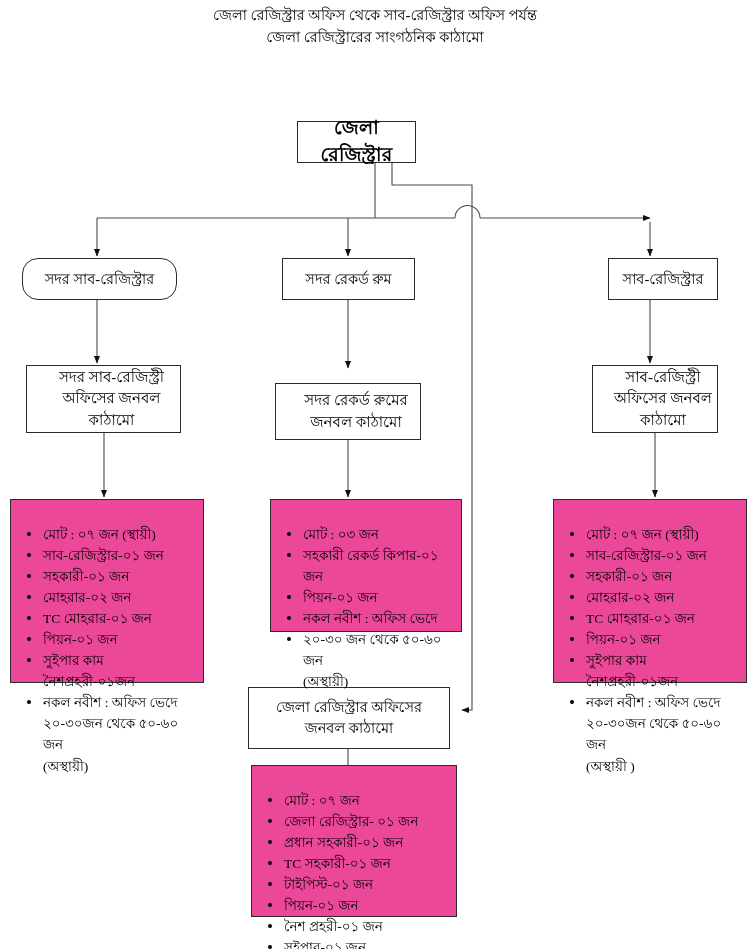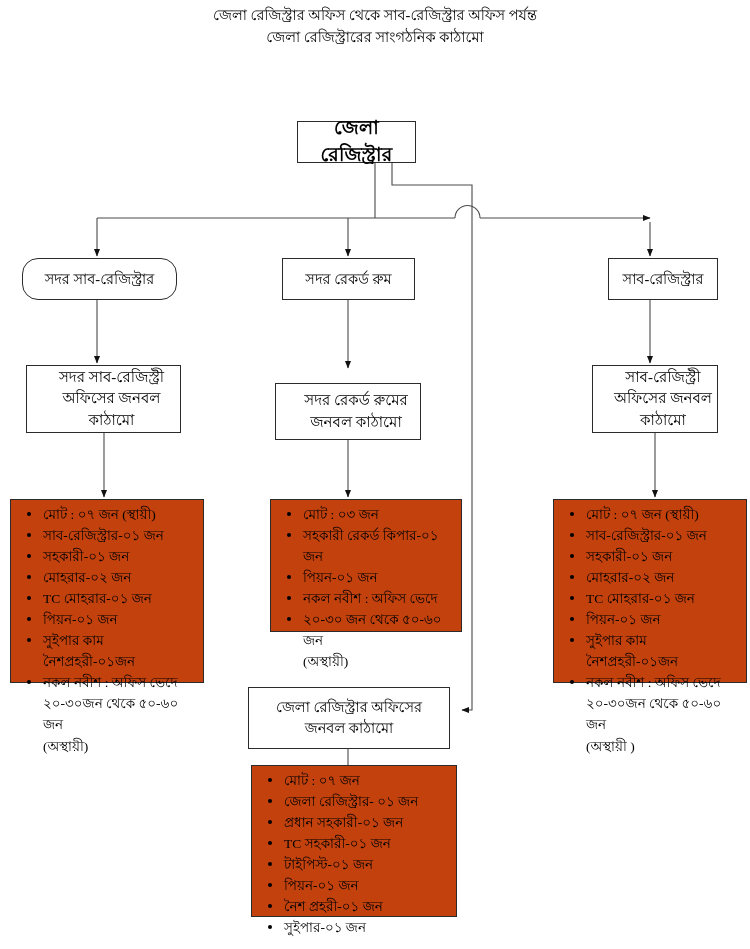--- a/index.html
+++ b/index.html
@@ -74,22 +74,22 @@
   .node.summary {
     font-size: 14.5px;
   }
 
   
   .listbox {
     position: absolute;
     z-index: 2;
     box-sizing: border-box;
     border: 1px solid #2b2b2b;
-    background: #c2410c;
-    padding: 4px 6px 7px 4px;
+    background: #ec4899;
+    padding: 24px 6px 7px 4px;
   }
   .listbox ul {
     margin: 0;
     padding: 0 0 0 26px;
     list-style: none;
   }
   .listbox li {
     position: relative;
     font-size: 13.5px;
     line-height: 1.56;

